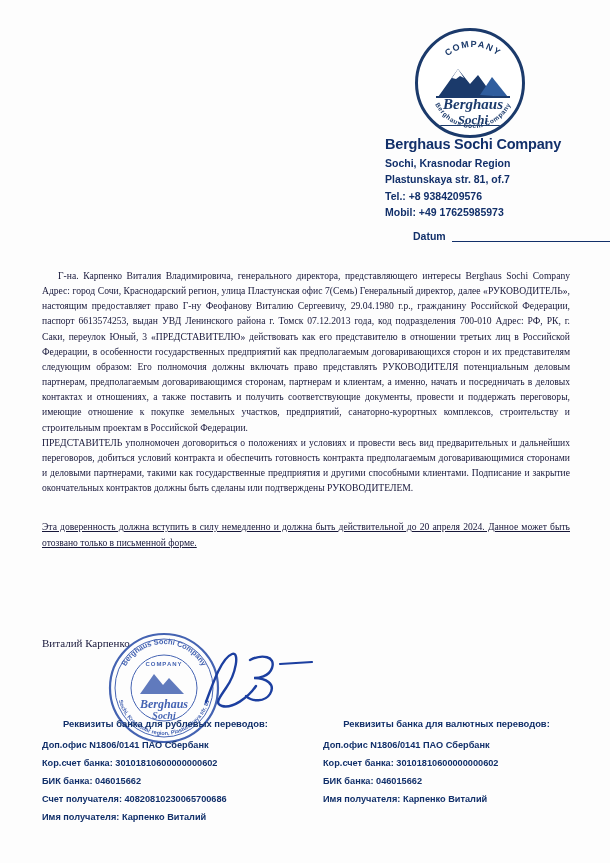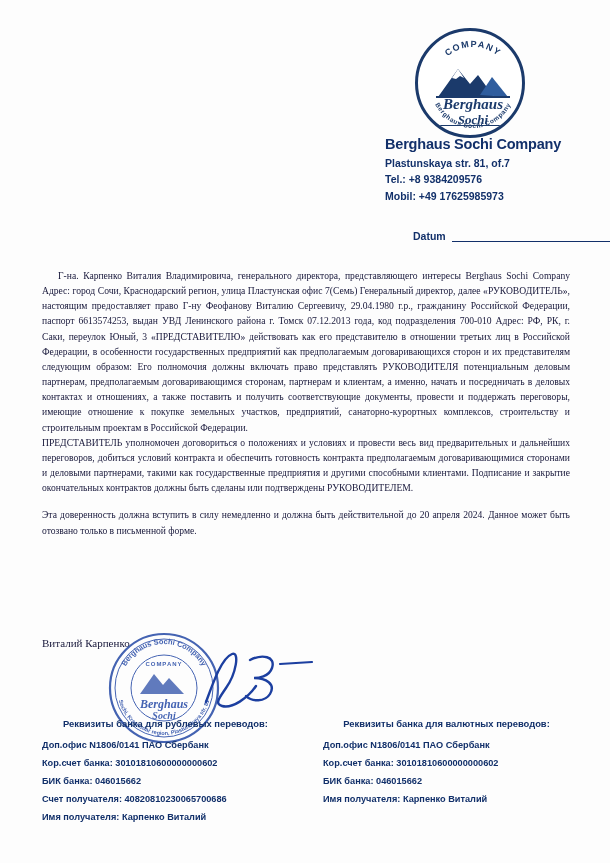--- a/index.html
+++ b/index.html
@@ -137,21 +137,21 @@
     left: 42px;
     width: 528px;
     font-family: "Liberation Serif", serif;
     font-size: 9.6px;
     line-height: 1.58;
     text-align: justify;
     color: #17173a;
   }
   .body-text p { margin: 0; }
   .body-text p.indent { text-indent: 16px; }
-  .body-text p.gap { margin-top: 12px; }
+  .body-text p.gap { margin-top: 24px; text-decoration: underline; }
 
   .signer {
     position: absolute;
     top: 637px;
     left: 42px;
     font-family: "Liberation Serif", serif;
     font-size: 11px;
     color: #17173a;
   }
 
@@ -226,20 +226,21 @@
         <div class="logo-name">
           <span>Berghaus</span>
           <small>Sochi</small>
         </div>
         <div class="logo-sub-bar"></div>
       </div>
     </div>
 
     <div class="company-block">
       <div class="company-name">Berghaus Sochi Company</div>
+      <div class="company-line">Sochi, Krasnodar Region</div>
       <div class="company-line">Plastunskaya str. 81, of.7</div>
       <div class="company-line">Tel.: +8 9384209576</div>
       <div class="company-line">Mobil: +49 17625985973</div>
     </div>
 
     <div class="datum-row">
       <span>Datum</span>
       <span class="datum-rule"></span>
     </div>
   </div>

